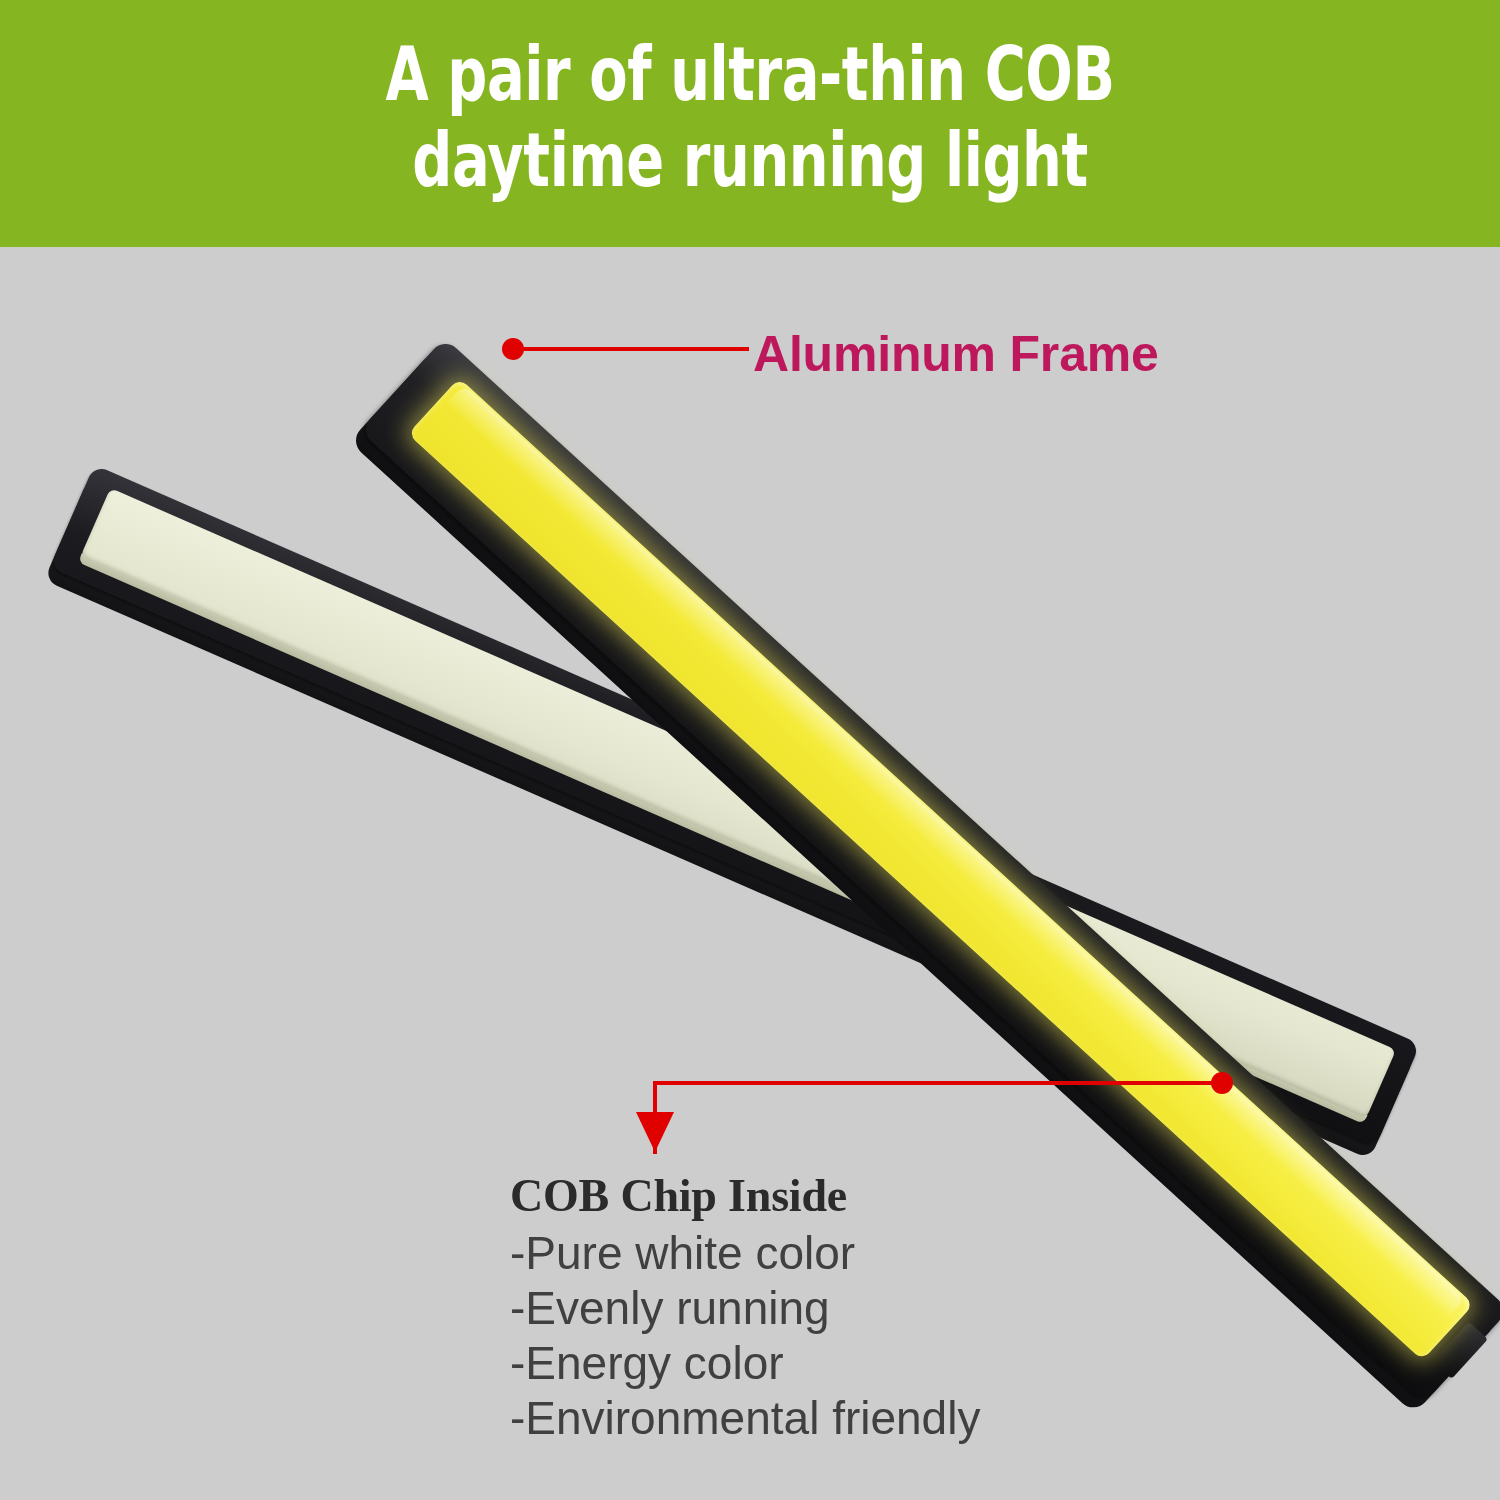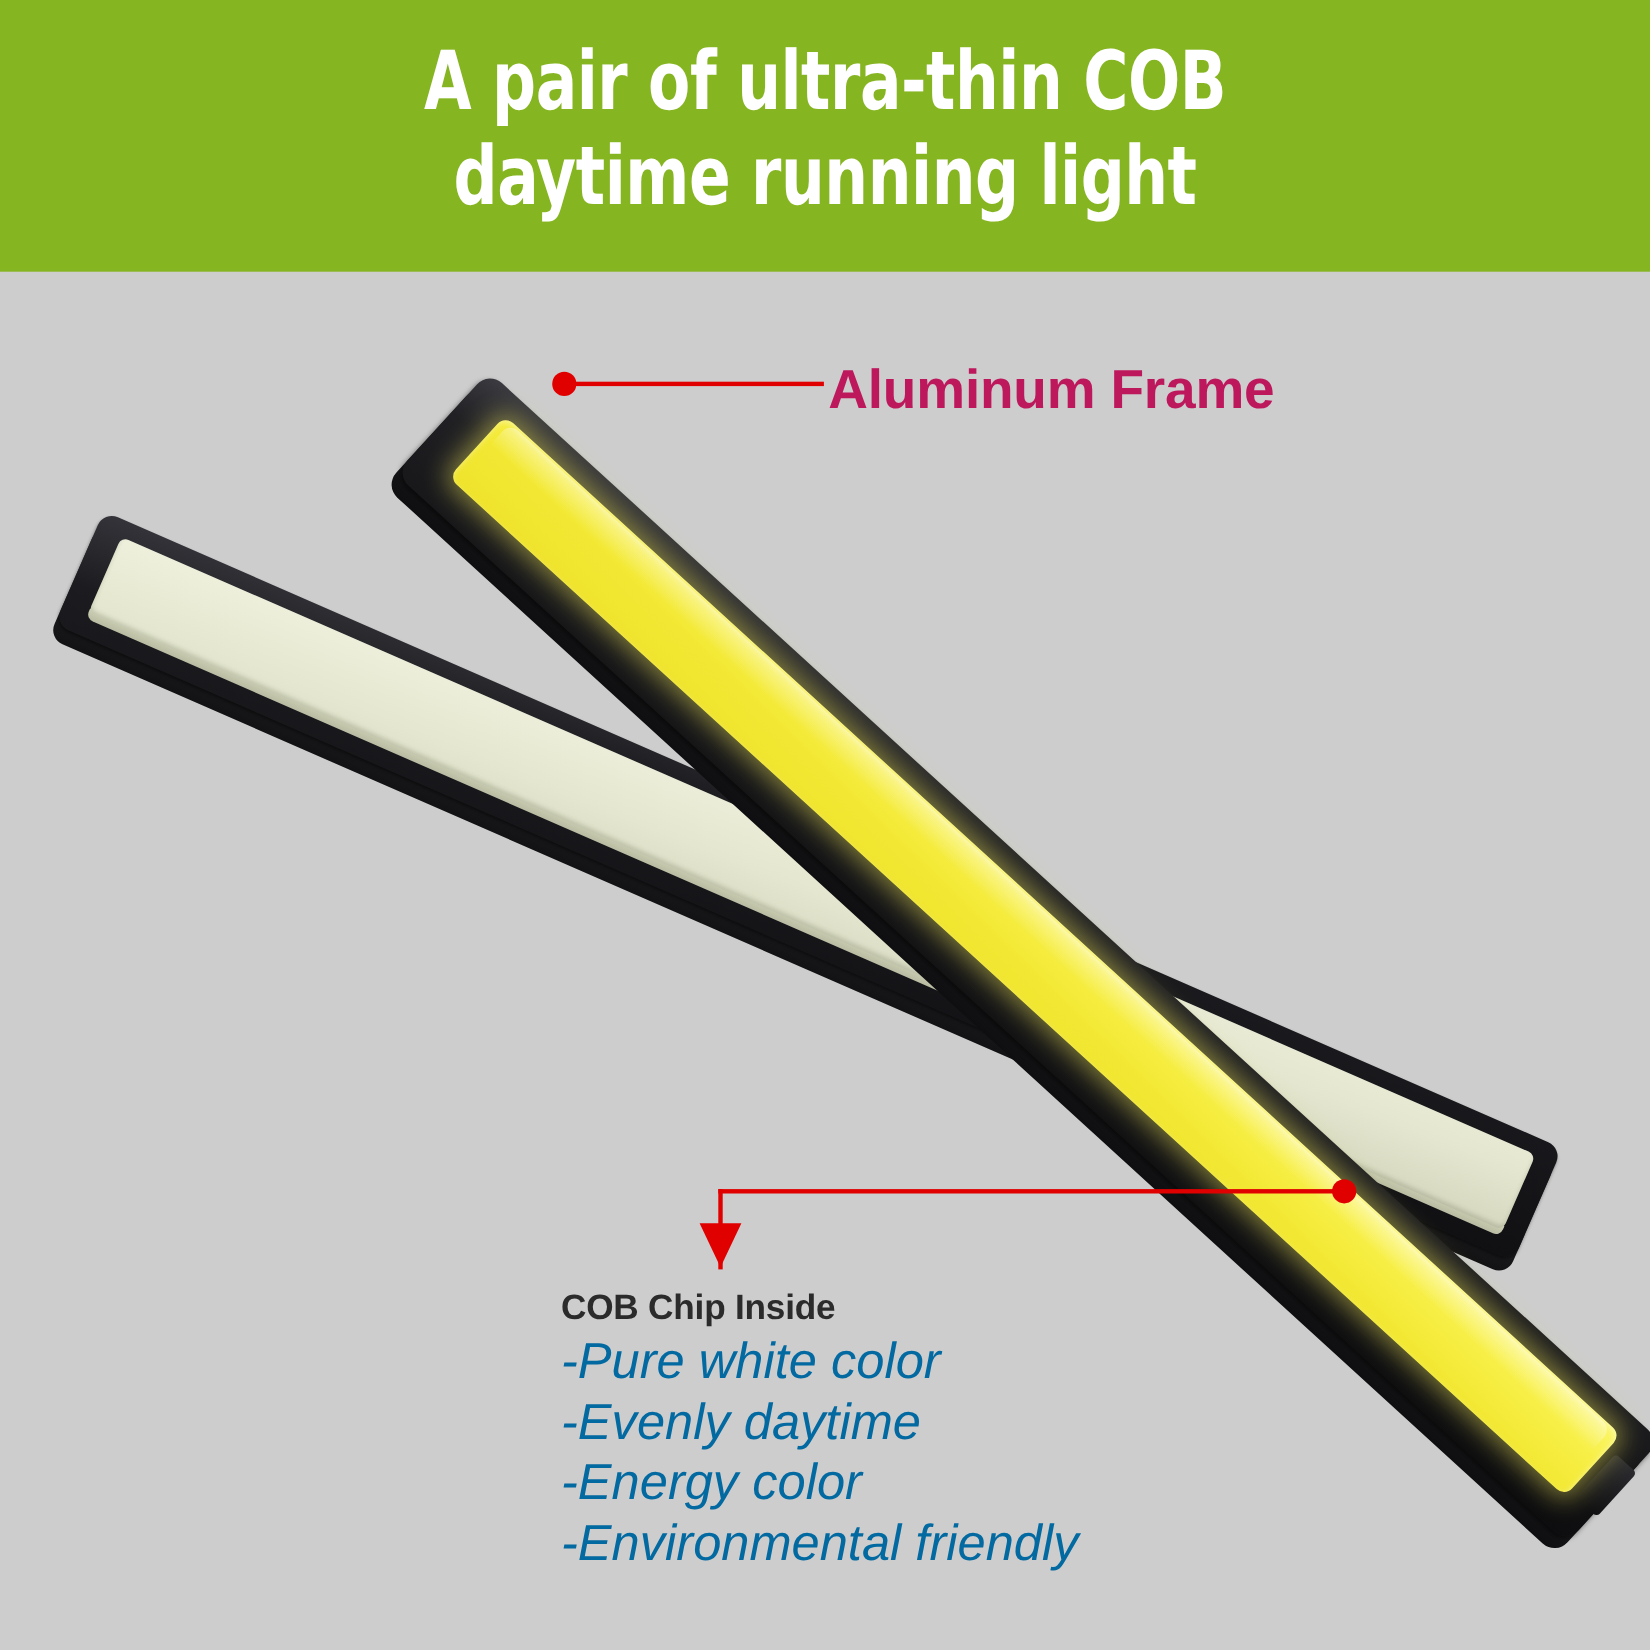--- a/index.html
+++ b/index.html
@@ -214,34 +214,34 @@
   }
 
   #callout-cob-block {
     position: absolute;
     left: 510px;
     top: 1170px;
     width: 560px;
     z-index: 9;
   }
   #cob-heading {
-    font-size: 32px;
+    font-size: 46px;
     font-weight: bold;
     color: #2b2b2b;
     letter-spacing: -0.2px;
     line-height: 1.14;
     margin-bottom: 4px;
+    font-family: Liberation Serif, serif;
   }
   .cob-bullet {
     font-size: 46px;
     font-weight: normal;
-    color: #0369a1;
+    color: #404040;
     line-height: 1.19;
     white-space: nowrap;
-    font-style: italic;
   }
 </style>
 </head>
 <body>
 
 <div id="page">
 
   <div id="header-banner">
     <div class="banner-line">A pair of ultra-thin COB</div>
     <div class="banner-line">daytime running light</div>
@@ -273,18 +273,18 @@
     <div class="callout-line-v" style="left:653px; top:834px; height:73px;"></div>
     <div class="callout-arrow" style="left:636px; top:865px;"></div>
     <div class="callout-dot" style="left:1211px; top:825px;"></div>
   </div>
 
   <div id="label-aluminum-frame">Aluminum Frame</div>
 
   <div id="callout-cob-block">
     <div id="cob-heading">COB Chip Inside</div>
     <div class="cob-bullet">-Pure white color</div>
-    <div class="cob-bullet">-Evenly daytime</div>
+    <div class="cob-bullet">-Evenly running</div>
     <div class="cob-bullet">-Energy color</div>
     <div class="cob-bullet">-Environmental friendly</div>
   </div>
 
 </div>
 
 </body></html>

